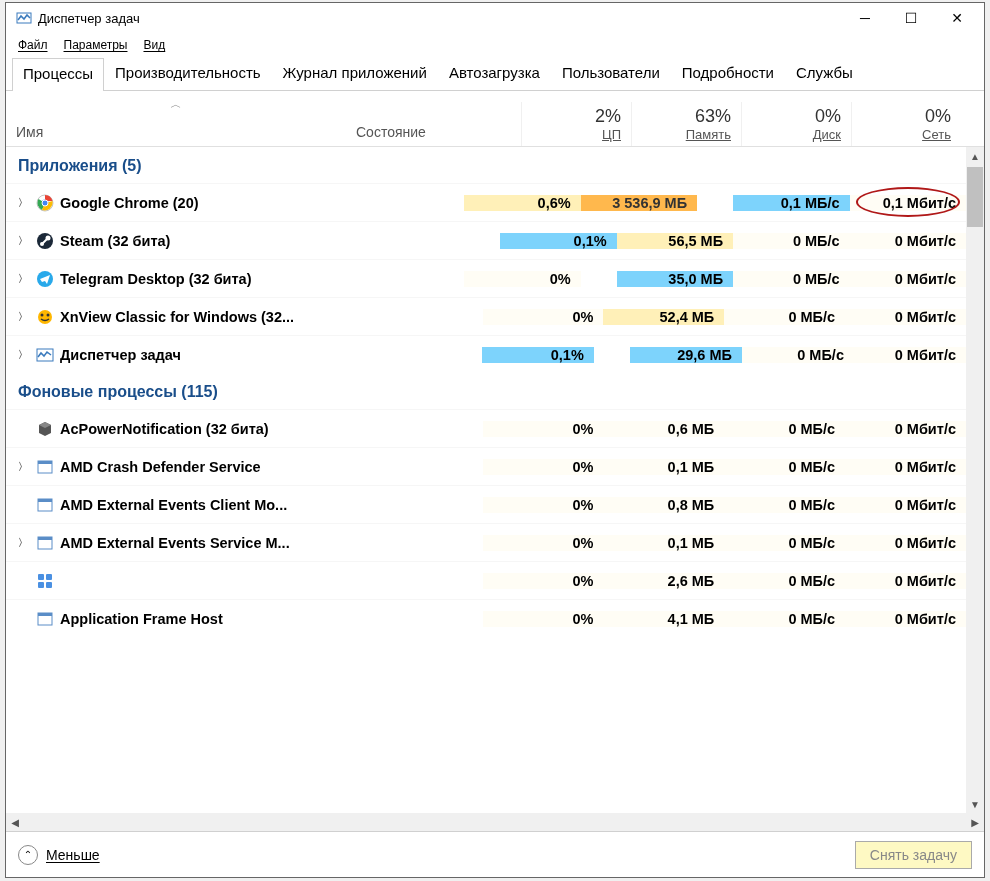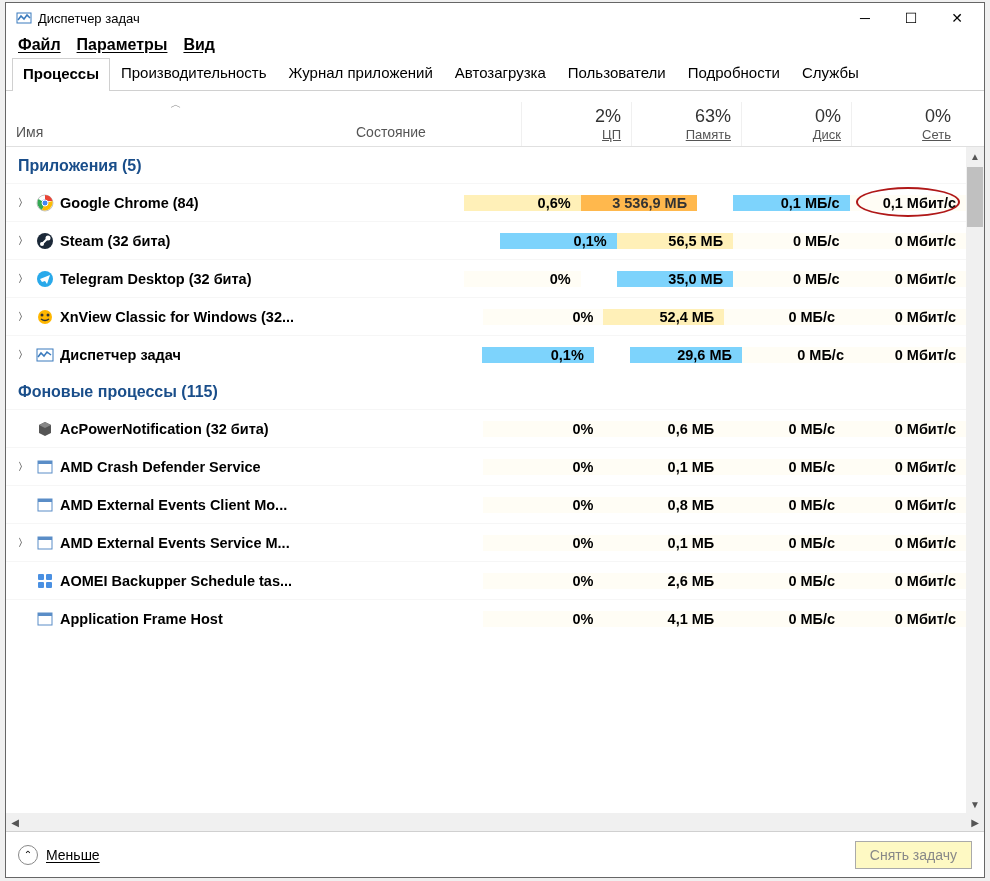--- a/index.html
+++ b/index.html
@@ -2,25 +2,25 @@
 <html><head>
 <meta charset="utf-8">
 <style>
 * { margin:0; padding:0; box-sizing:border-box; font-family:"Segoe UI",Tahoma,sans-serif; }
 body { background:#f0f0f0; width:990px; height:881px; overflow:hidden; }
 .window { width:980px; height:876px; margin:2px auto; background:#fff; border:1px solid #666; display:flex; flex-direction:column; }
 .titlebar { height:30px; display:flex; align-items:center; padding:0 4px; }
 .titlebar .app-icon { width:16px; height:16px; margin:0 6px; }
 .titlebar .title { font-size:13px; flex:1; }
 .tbbtn { width:46px; height:30px; display:flex; align-items:center; justify-content:center; font-size:14px; }
-.menubar { height:24px; display:flex; align-items:center; padding:0 12px; gap:16px; font-size:16px;font-weight:bold; }
+.menubar { height:24px; display:flex; align-items:center; padding:0 12px; gap:16px; font-size:12px; }
 .menubar span { text-decoration:underline; text-underline-offset:2px; }
 .tabs { display:flex; height:34px; padding:0 6px; border-bottom:1px solid #d0d0d0; font-size:15px; }
 .tab { padding:6px 10px; border:1px solid transparent; border-bottom:none; cursor:pointer; }
-.tab.active { border-color:#d0d0d0; background:#fff; position:relative; top:1px;font-weight:bold; }
+.tab.active { border-color:#d0d0d0; background:#fff; position:relative; top:1px; }
 .header-row { display:flex; height:56px; border-bottom:1px solid #e0e0e0; align-items:flex-end; font-size:14px; color:#555; }
 .col-name { width:340px; padding:6px 10px; display:flex; flex-direction:column; justify-content:space-between; height:100%; }
 .col-name .sort-arrow { text-align:center; font-size:11px; color:#888; }
 .col-status { width:175px; padding:6px 10px; display:flex; align-items:flex-end; }
 .col-num { width:110px; padding:4px 10px; text-align:right; display:flex; flex-direction:column; justify-content:center; height:100%; border-left:1px solid #f0f0f0; }
 .col-num .pct { font-size:18px; color:#333; }
 .col-num .lbl { font-size:13px;text-decoration:underline; }
 .body-area { flex:1; overflow:hidden; display:flex;font-weight:bold; }
 .scroll-content { flex:1; overflow:hidden; }
 .vscroll { width:18px; background:#f0f0f0; display:flex; flex-direction:column; align-items:center; }
@@ -113,21 +113,21 @@
             <span class="ricon">
               <svg viewBox="0 0 18 18">
                 <circle cx="9" cy="9" r="8" fill="#fff" stroke="#888" stroke-width="0.5"></circle>
                 <circle cx="9" cy="9" r="3.5" fill="#4285f4"></circle>
                 <path d="M9 1 A8 8 0 0 1 16.5 7 L9 7 Z" fill="#ea4335"></path>
                 <path d="M2.5 5 L9 9 L6 16 A8 8 0 0 1 2.5 5 Z" fill="#34a853"></path>
                 <path d="M16.5 7 A8 8 0 0 1 6 16 L9 9 Z" fill="#fbbc05"></path>
                 <circle cx="9" cy="9" r="3" fill="#4285f4" stroke="#fff" stroke-width="1"></circle>
               </svg>
             </span>
-            <span class="rname">Google Chrome (84)</span>
+            <span class="rname">Google Chrome (20)</span>
           </div>
           <div class="cstatus"></div>
           <div class="cnum heat2">0,6%</div>
           <div class="cnum heat4">3 536,9 МБ</div>
           <div class="cnum heat1">0,1 МБ/с</div>
           <div class="cnum heat0">0,1 Мбит/с</div>
           <div class="circle-annot" style="left: 850px; top: 3px;"></div>
         </div>
         <div class="row rel">
           <div class="cname">
@@ -274,21 +274,20 @@
           <div class="cname">
             <span class="chevron"></span>
             <span class="ricon">
               <svg viewBox="0 0 18 18">
                 <rect x="2" y="2" width="6" height="6" fill="#4a90e2" rx="1"></rect>
                 <rect x="10" y="2" width="6" height="6" fill="#4a90e2" rx="1"></rect>
                 <rect x="2" y="10" width="6" height="6" fill="#4a90e2" rx="1"></rect>
                 <rect x="10" y="10" width="6" height="6" fill="#4a90e2" rx="1"></rect>
               </svg>
             </span>
-            <span class="rname">AOMEI Backupper Schedule tas...</span>
           </div>
           <div class="cstatus"></div>
           <div class="cnum heat0">0%</div>
           <div class="cnum heat0">2,6 МБ</div>
           <div class="cnum heat0">0 МБ/с</div>
           <div class="cnum heat0">0 Мбит/с</div>
         </div>
         <div class="row rel">
           <div class="cname">
             <span class="chevron"></span>

